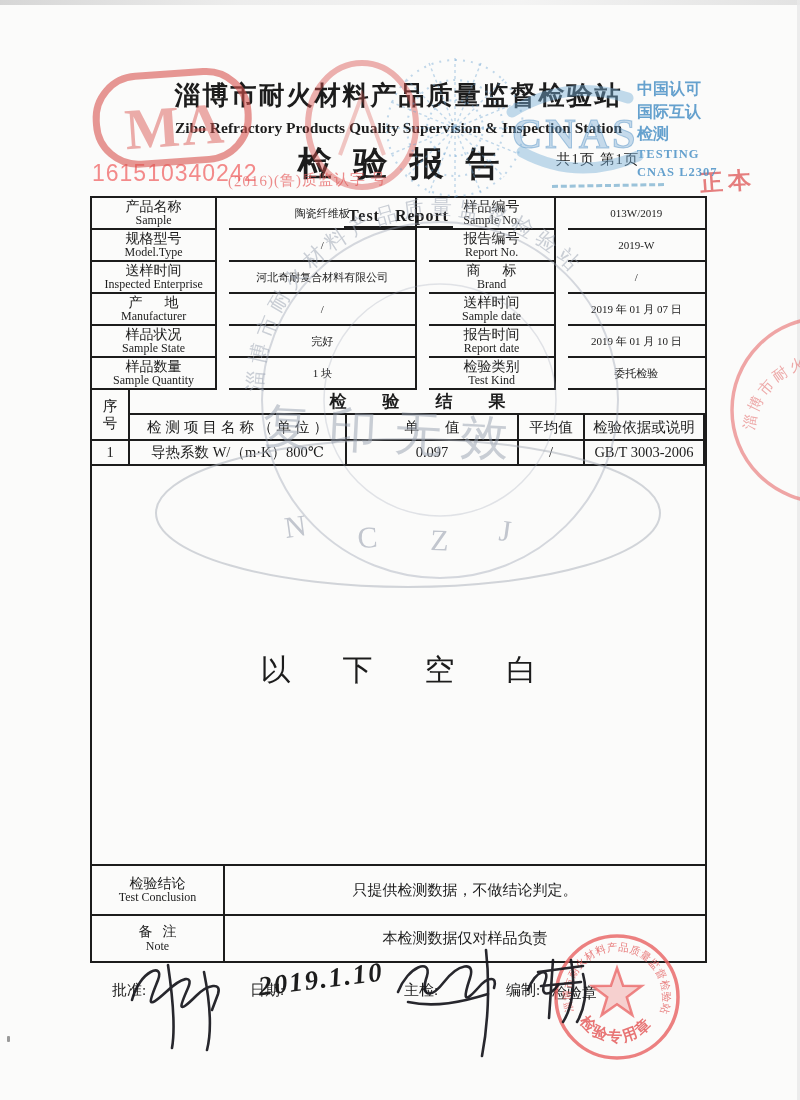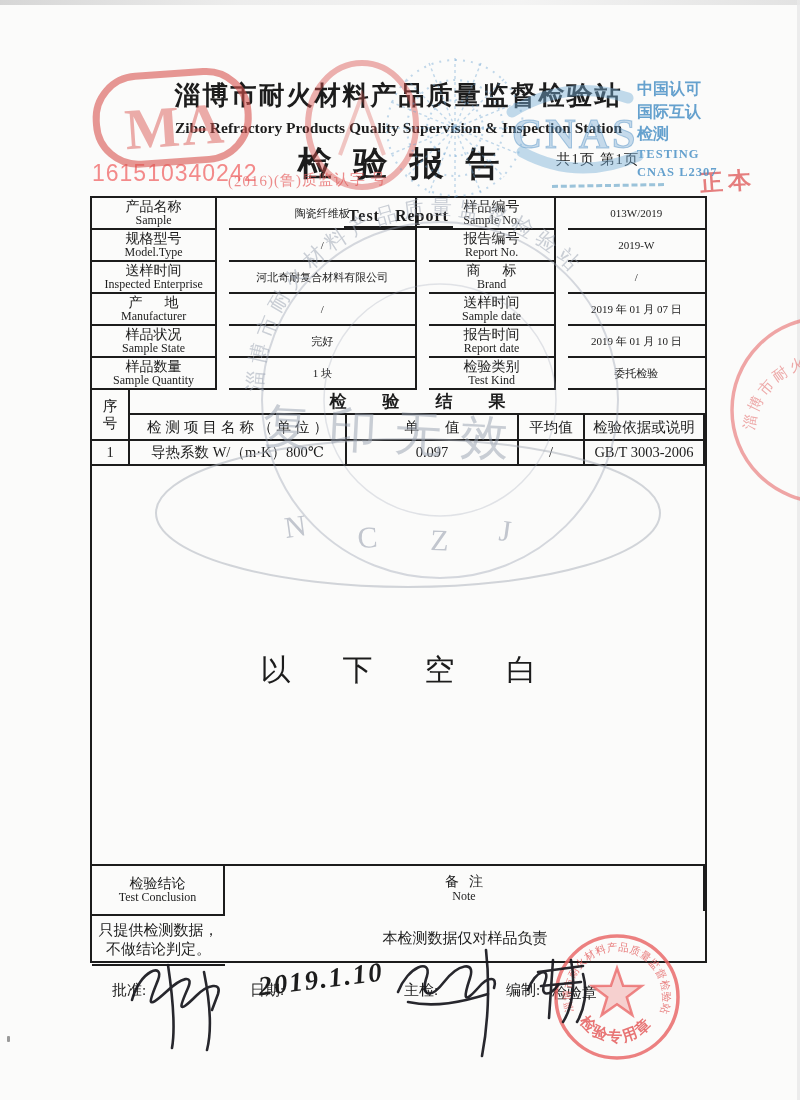--- a/index.html
+++ b/index.html
@@ -224,26 +224,26 @@
 
     <div class="blank-sec">
       <div class="blank-note">以下空白</div>
     </div>
 
     <div class="foot-grid">
       <div class="cell fg-r1">
           <div class="lab-cn">检验结论</div>
           <div class="lab-en">Test Conclusion</div>
         </div>
+      <div class="cell fg-r1 last">
+          <div class="concl-val">只提供检测数据，不做结论判定。</div>
+        </div>
       <div class="cell fg-r2 nob">
           <div class="lab-cn sp10">备注</div>
           <div class="lab-en">Note</div>
-        </div>
-      <div class="cell fg-r1 last">
-          <div class="concl-val">只提供检测数据，不做结论判定。</div>
         </div>
       <div class="cell fg-r2 last nob">
           <div class="concl-val">本检测数据仅对样品负责</div>
         </div>
     </div>
   </div>
 
   <div class="foot-label" style="left:112px;top:981px;">批准:</div>
   <div class="foot-label" style="left:250px;top:981px;">日期:</div>
   <div class="foot-label" style="left:404px;top:981px;">主检:</div>

